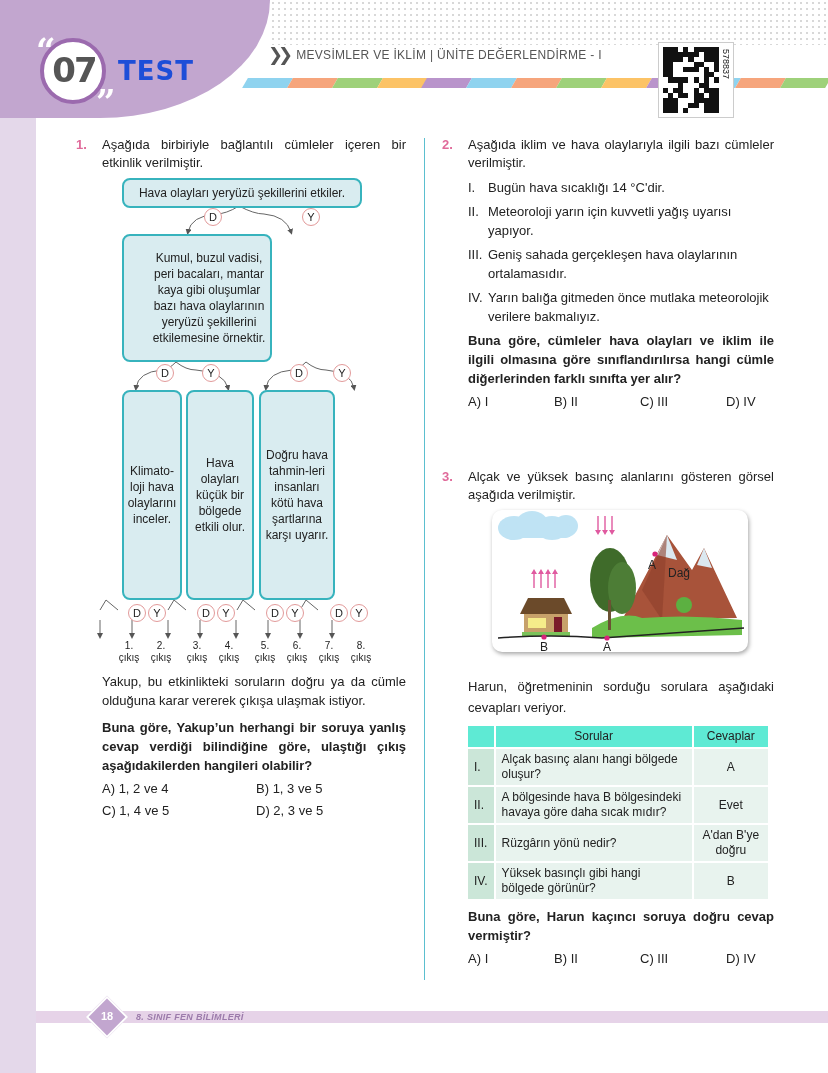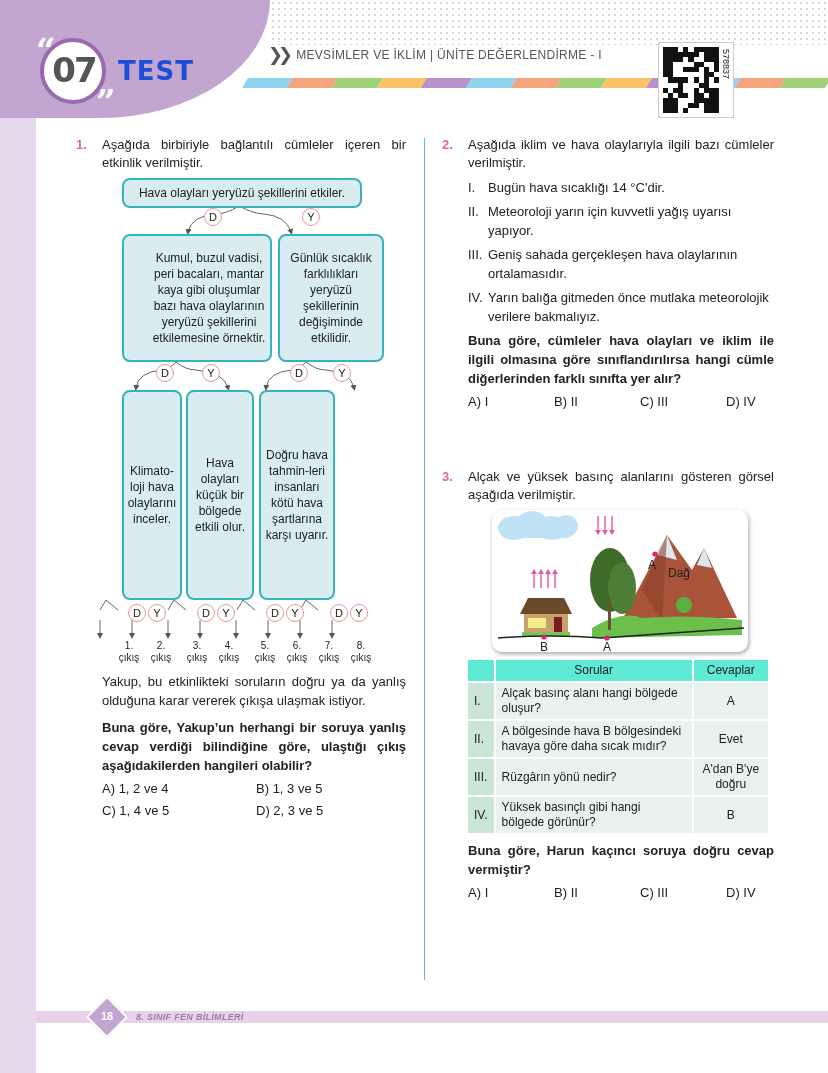--- a/index.html
+++ b/index.html
@@ -291,23 +291,20 @@
     <div class="circ" style="left:128px; top:30px;">
         <span>D</span>
       </div>
     <div class="circ" style="left:226px; top:30px;">
         <span>Y</span>
       </div>
 
     <div class="box" style="left:46px; top:56px; width:150px; height:128px;padding-left:28px;">
       <span>Kumul, buzul vadisi, peri bacaları, mantar kaya gibi oluşumlar bazı hava olaylarının yeryüzü şekillerini etkilemesine örnektir.</span>
     </div>
-    <div class="box" style="left:202px; top:56px; width:106px; height:128px;">
-      <span>Günlük sıcaklık farklılıkları yeryüzü şekillerinin değişiminde etkilidir.</span>
-    </div>
 
     <div class="circ" style="left:80px; top:186px;">
         <span>D</span>
       </div>
     <div class="circ" style="left:126px; top:186px;">
         <span>Y</span>
       </div>
     <div class="circ" style="left:214px; top:186px;">
         <span>D</span>
       </div>
@@ -378,21 +375,21 @@
         <div>7.</div>
         <div>çıkış</div>
       </div>
     <div class="exit" style="left:270px; top:462px;">
         <div>8.</div>
         <div>çıkış</div>
       </div>
   </div>
 
   <div style="position:absolute; top:536px; left:0; width:330px;">
-    <p class="para" style="margin-left:26px;">Yakup, bu etkinlikteki soruların doğru ya da yanlış olduğuna karar vererek çıkışa ulaşmak istiyor.</p>
+    <p class="para" style="margin-left:26px;">Yakup, bu etkinlikteki soruların doğru ya da cümle olduğuna karar vererek çıkışa ulaşmak istiyor.</p>
     <p class="para bold" style="margin-top:8px;">Buna göre, Yakup’un herhangi bir soruya yanlış cevap verdiği bilindiğine göre, ulaştığı çıkış aşağıdakilerden hangileri olabilir?</p>
     <div class="choices" style="margin-top:6px;">
       <span style="width:154px;"><span>A)</span> <span>1, 2 ve 4</span></span>
       <span><span>B)</span> <span>1, 3 ve 5</span></span>
     </div>
     <div class="choices" style="margin-top:7px;">
       <span style="width:154px;"><span>C)</span> <span>1, 4 ve 5</span></span>
       <span><span>D)</span> <span>2, 3 ve 5</span></span>
     </div>
   </div>
@@ -494,20 +491,21 @@
       <circle cx="52" cy="127" r="2.6" fill="#d8237a"></circle>
       <circle cx="115" cy="128" r="2.6" fill="#d8237a"></circle>
       <circle cx="163" cy="44" r="2.6" fill="#d8237a"></circle>
     </svg>
     <span style="position:absolute; left:176px; top:56px; font-size:12px;">Dağ</span>
     <span style="position:absolute; left:156px; top:48px; font-size:12px;">A</span>
     <span style="position:absolute; left:48px; top:130px; font-size:12px;">B</span>
     <span style="position:absolute; left:111px; top:130px; font-size:12px;">A</span>
   </div>
 
+  <p class="para" style="margin-top:24px; line-height:21px;">Harun, öğretmeninin sorduğu sorulara aşağıdaki cevapları veriyor.</p>
 
   <table class="tbl" style="margin-left:24px; margin-top:6px; width:304px;">
     <tbody>
         <tr>
       <th></th>
       <th style="width:196px;">Sorular</th>
       <th>Cevaplar</th>
     </tr>
     <tr>
       <td class="rn">I.</td>

